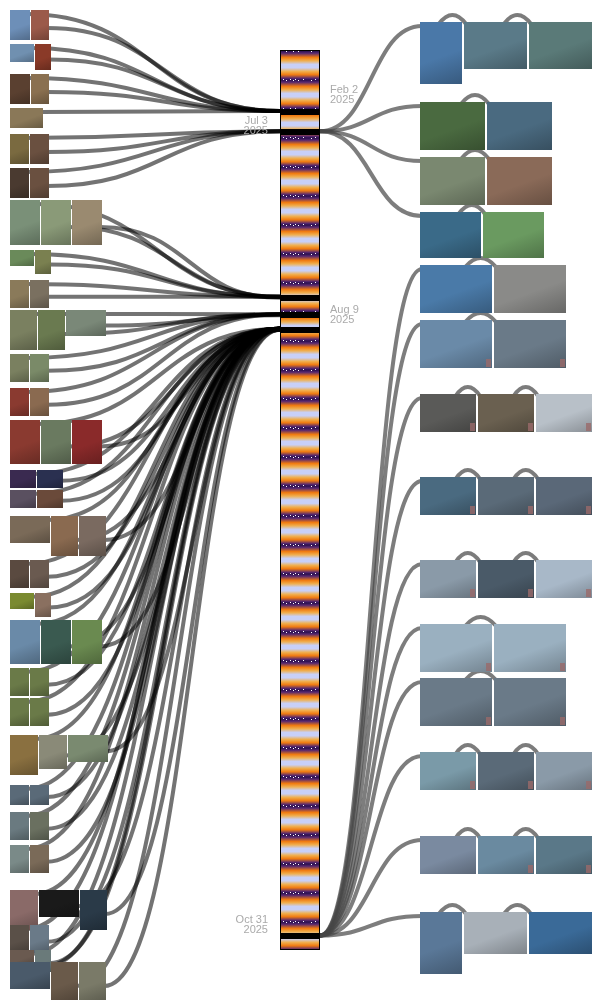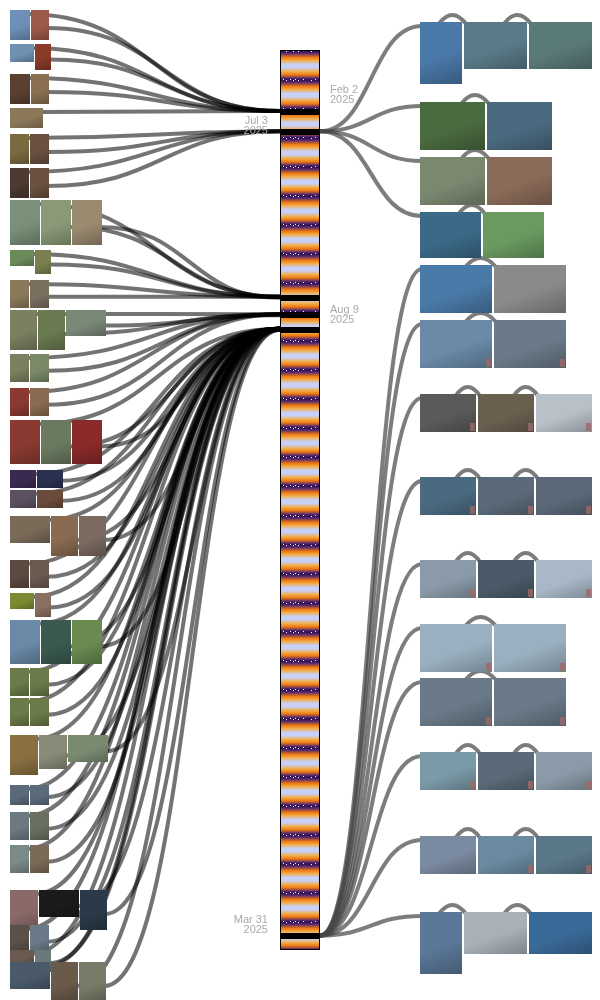--- a/index.html
+++ b/index.html
@@ -509,21 +509,21 @@
     </div>
     <div class="date-label left" style="top: 115.484px; right: 332px;">
       <div>Jul 3</div>
       <div>2025</div>
     </div>
     <div class="date-label right" style="top: 304px; left: 330px;">
       <div>Aug 9</div>
       <div>2025</div>
     </div>
     <div class="date-label left" style="top: 913.871px; right: 332px;">
-      <div>Mar 31</div>
+      <div>Oct 31</div>
       <div>2025</div>
     </div>
   </div>
 <div id="thumbs">
     <div class="thumb" title="bird on snag" style="left: 10px; top: 10px; width: 20px; height: 30px; background: linear-gradient(160deg, rgb(109, 143, 184) 0%, rgb(109, 143, 184) 55%, rgba(0, 0, 0, 0.25) 100%), rgb(109, 143, 184);"></div>
     <div class="thumb" title="red foliage" style="left: 31px; top: 10px; width: 18px; height: 30px; background: linear-gradient(160deg, rgb(155, 90, 74) 0%, rgb(155, 90, 74) 55%, rgba(0, 0, 0, 0.25) 100%), rgb(155, 90, 74);"></div>
     <div class="thumb" title="sky branches" style="left: 10px; top: 44px; width: 24px; height: 18px; background: linear-gradient(160deg, rgb(112, 144, 176) 0%, rgb(112, 144, 176) 55%, rgba(0, 0, 0, 0.25) 100%), rgb(112, 144, 176);"></div>
     <div class="thumb" title="red bark" style="left: 35px; top: 44px; width: 16px; height: 26px; background: linear-gradient(160deg, rgb(138, 58, 40) 0%, rgb(138, 58, 40) 55%, rgba(0, 0, 0, 0.25) 100%), rgb(138, 58, 40);"></div>
     <div class="thumb" title="forest trunk" style="left: 10px; top: 74px; width: 20px; height: 30px; background: linear-gradient(160deg, rgb(90, 64, 48) 0%, rgb(90, 64, 48) 55%, rgba(0, 0, 0, 0.25) 100%), rgb(90, 64, 48);"></div>
     <div class="thumb" title="couple in field" style="left: 31px; top: 74px; width: 18px; height: 30px; background: linear-gradient(160deg, rgb(138, 112, 80) 0%, rgb(138, 112, 80) 55%, rgba(0, 0, 0, 0.25) 100%), rgb(138, 112, 80);"></div>

